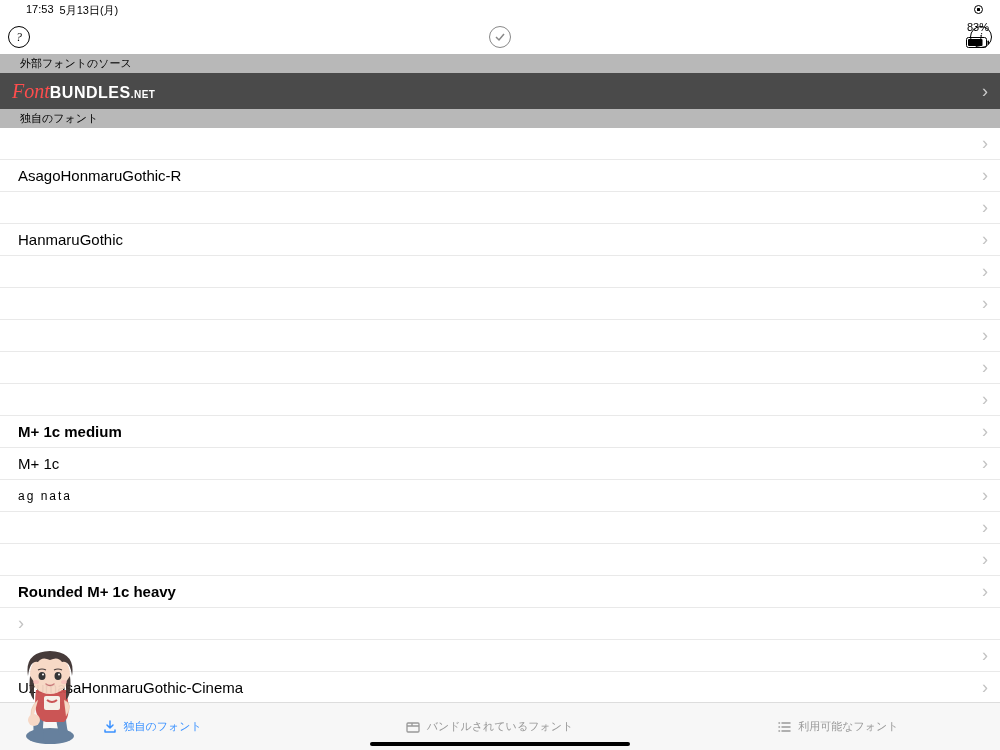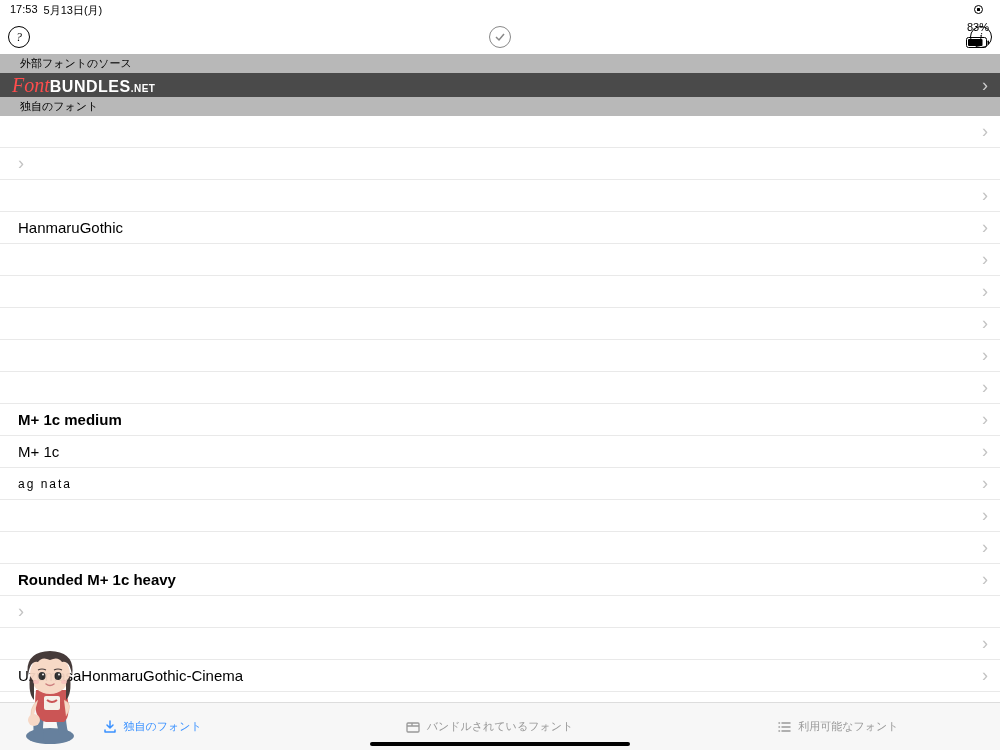--- a/index.html
+++ b/index.html
@@ -13,20 +13,21 @@
   }
   .status-bar {
     height: 20px;
     display: flex;
     justify-content: space-between;
     align-items: center;
     padding: 0 10px;
     font-size: 11px;
     font-weight: 500;
     color: #000;
+    margin-left: 16px;
   }
   .sb-left { display: flex; gap: 6px; }
   .sb-right { display: flex; gap: 4px; align-items: center; flex-direction: column; }
   .toolbar {
     height: 34px;
     display: flex;
     justify-content: space-between;
     align-items: center;
     padding: 0 8px;
   }
@@ -51,21 +52,21 @@
   }
   .tb-check svg { width: 10px; height: 10px; }
   .section-header {
     background: #b8b8b8;
     font-size: 11px;
     padding: 2px 20px;
     color: #000;
   }
   .banner {
     background: #4a4a4a;
-    height: 24px;
+    height: 36px;
     display: flex;
     align-items: center;
     justify-content: space-between;
     padding: 0 12px;
     cursor: pointer;
   }
   .banner-logo {
     font-size: 16px;
     font-weight: 700;
     color: #fff;
@@ -207,20 +208,21 @@
 </div>
 
 <div class="section-header">独自のフォント</div>
 
 <div class="list-container" id="font-list">
     <div class="row">
       <span class="row-label "></span>
       <span class="chev">›</span>
     </div>
     <div class="row">
+      <span class="row-label ">AsagoHonmaruGothic-R</span>
       <span class="chev">›</span>
     </div>
     <div class="row">
       <span class="row-label "></span>
       <span class="chev">›</span>
     </div>
     <div class="row">
       <span class="row-label ">HanmaruGothic</span>
       <span class="chev">›</span>
     </div>

